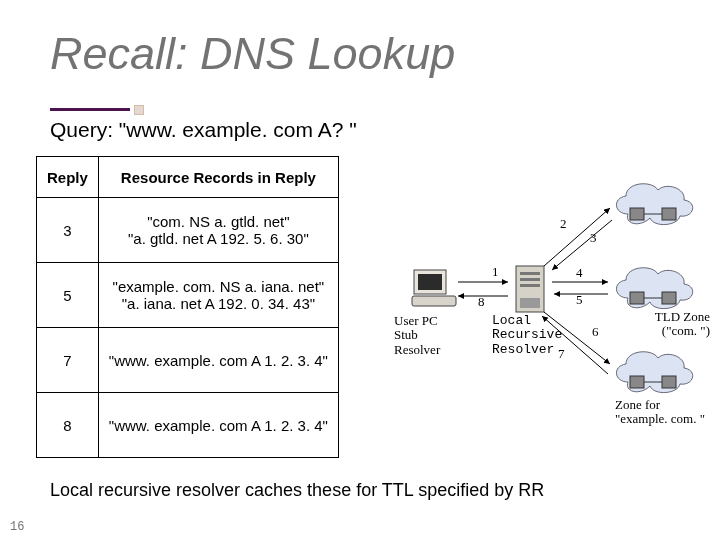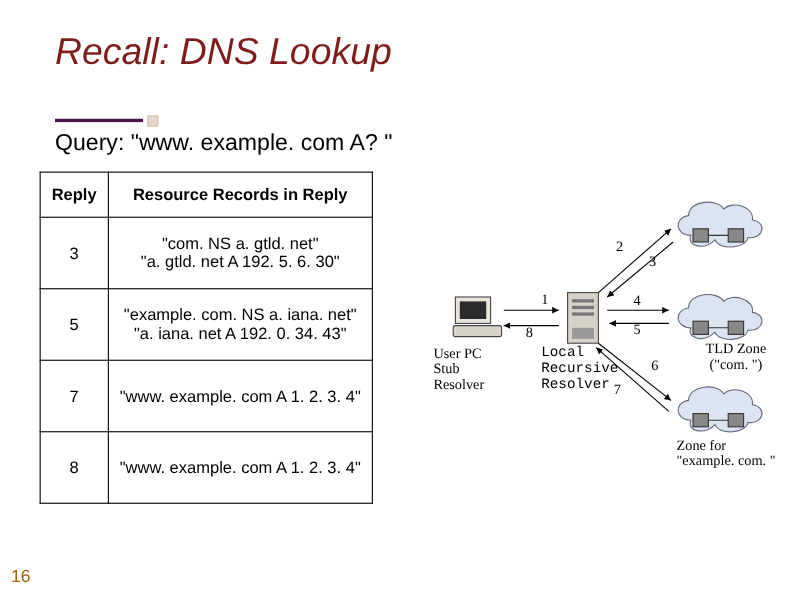--- a/index.html
+++ b/index.html
@@ -16,23 +16,23 @@
     width: 720px;
     height: 540px;
     position: relative;
     box-sizing: border-box;
   }
   .title {
     position: absolute;
     top: 28px;
     left: 50px;
     font-family: Verdana, Geneva, sans-serif;
-    font-size: 34px;
+    font-size: 45px;
     font-style: italic;
-    color: #7f1d1d;
+    color: #737373;
     font-weight: 400;
   }
   .accent-bar {
     position: absolute;
     top: 108px;
     left: 50px;
     width: 80px;
     height: 3px;
     background: #4b1350;
   }
@@ -79,22 +79,23 @@
     position: absolute;
     top: 480px;
     left: 50px;
     font-size: 18px;
     color: #000;
   }
   .pagenum {
     position: absolute;
     bottom: 6px;
     left: 10px;
-    font-size: 16px;
-    color: #a16207;
+    font-size: 12px;
+    color: #737373;
+    font-family: Liberation Mono, monospace;
   }
   
   .diagram {
     position: absolute;
     top: 174px;
     left: 392px;
     width: 316px;
     height: 280px;
     font-size: 13px;
     color: #000;
@@ -156,20 +157,21 @@
         <td>7</td>
         <td class="rr">"www. example. com A 1. 2. 3. 4"</td>
       </tr>
       <tr>
         <td>8</td>
         <td class="rr">"www. example. com A 1. 2. 3. 4"</td>
       </tr>
     </tbody>
   </table>
 
+  <div class="caption">Local recursive resolver caches these for TTL specified by RR</div>
   <div class="pagenum">16</div>
 
   <div class="diagram">
 
     <div class="dev" style="left:18px; top:92px;">
       <svg viewBox="0 0 48 44">
         <rect x="4" y="4" width="32" height="24" fill="#e8e4dc" stroke="#444"></rect>
         <rect x="8" y="8" width="24" height="16" fill="#2b2b2b"></rect>
         <rect x="2" y="30" width="44" height="10" rx="2" fill="#d8d4cc" stroke="#444"></rect>
       </svg>
@@ -240,18 +242,18 @@
     <div class="edge-num" style="left:168px; top:42px;">2</div>
     <div class="edge-num" style="left:198px; top:56px;">3</div>
     <div class="edge-num" style="left:184px; top:91px;">4</div>
     <div class="edge-num" style="left:184px; top:118px;">5</div>
     <div class="edge-num" style="left:200px; top:150px;">6</div>
     <div class="edge-num" style="left:166px; top:172px;">7</div>
     <div class="edge-num" style="left:86px; top:120px;">8</div>
 
     <div class="node-label" style="left:2px; top:140px; width:80px;">User PC<br>Stub<br>Resolver</div>
     <div class="node-label" style="left:100px; top:140px; width:80px;font-family:Liberation Mono, monospace;">Local<br>Recursive<br>Resolver</div>
-    <div class="node-label" style="left:236px; top:136px; width:82px; text-align:center;">TLD Zone<br>("com. ")</div>
+    <div class="node-label" style="left:236px; top:136px; width:82px; text-align:right;">TLD Zone<br>("com. ")</div>
     <div class="node-label" style="left:200px; top:224px; width:120px; text-align:left;margin-left:23px;">Zone for<br>"example. com. "</div>
 
   </div>
 
 </div>
 
 </body></html>

